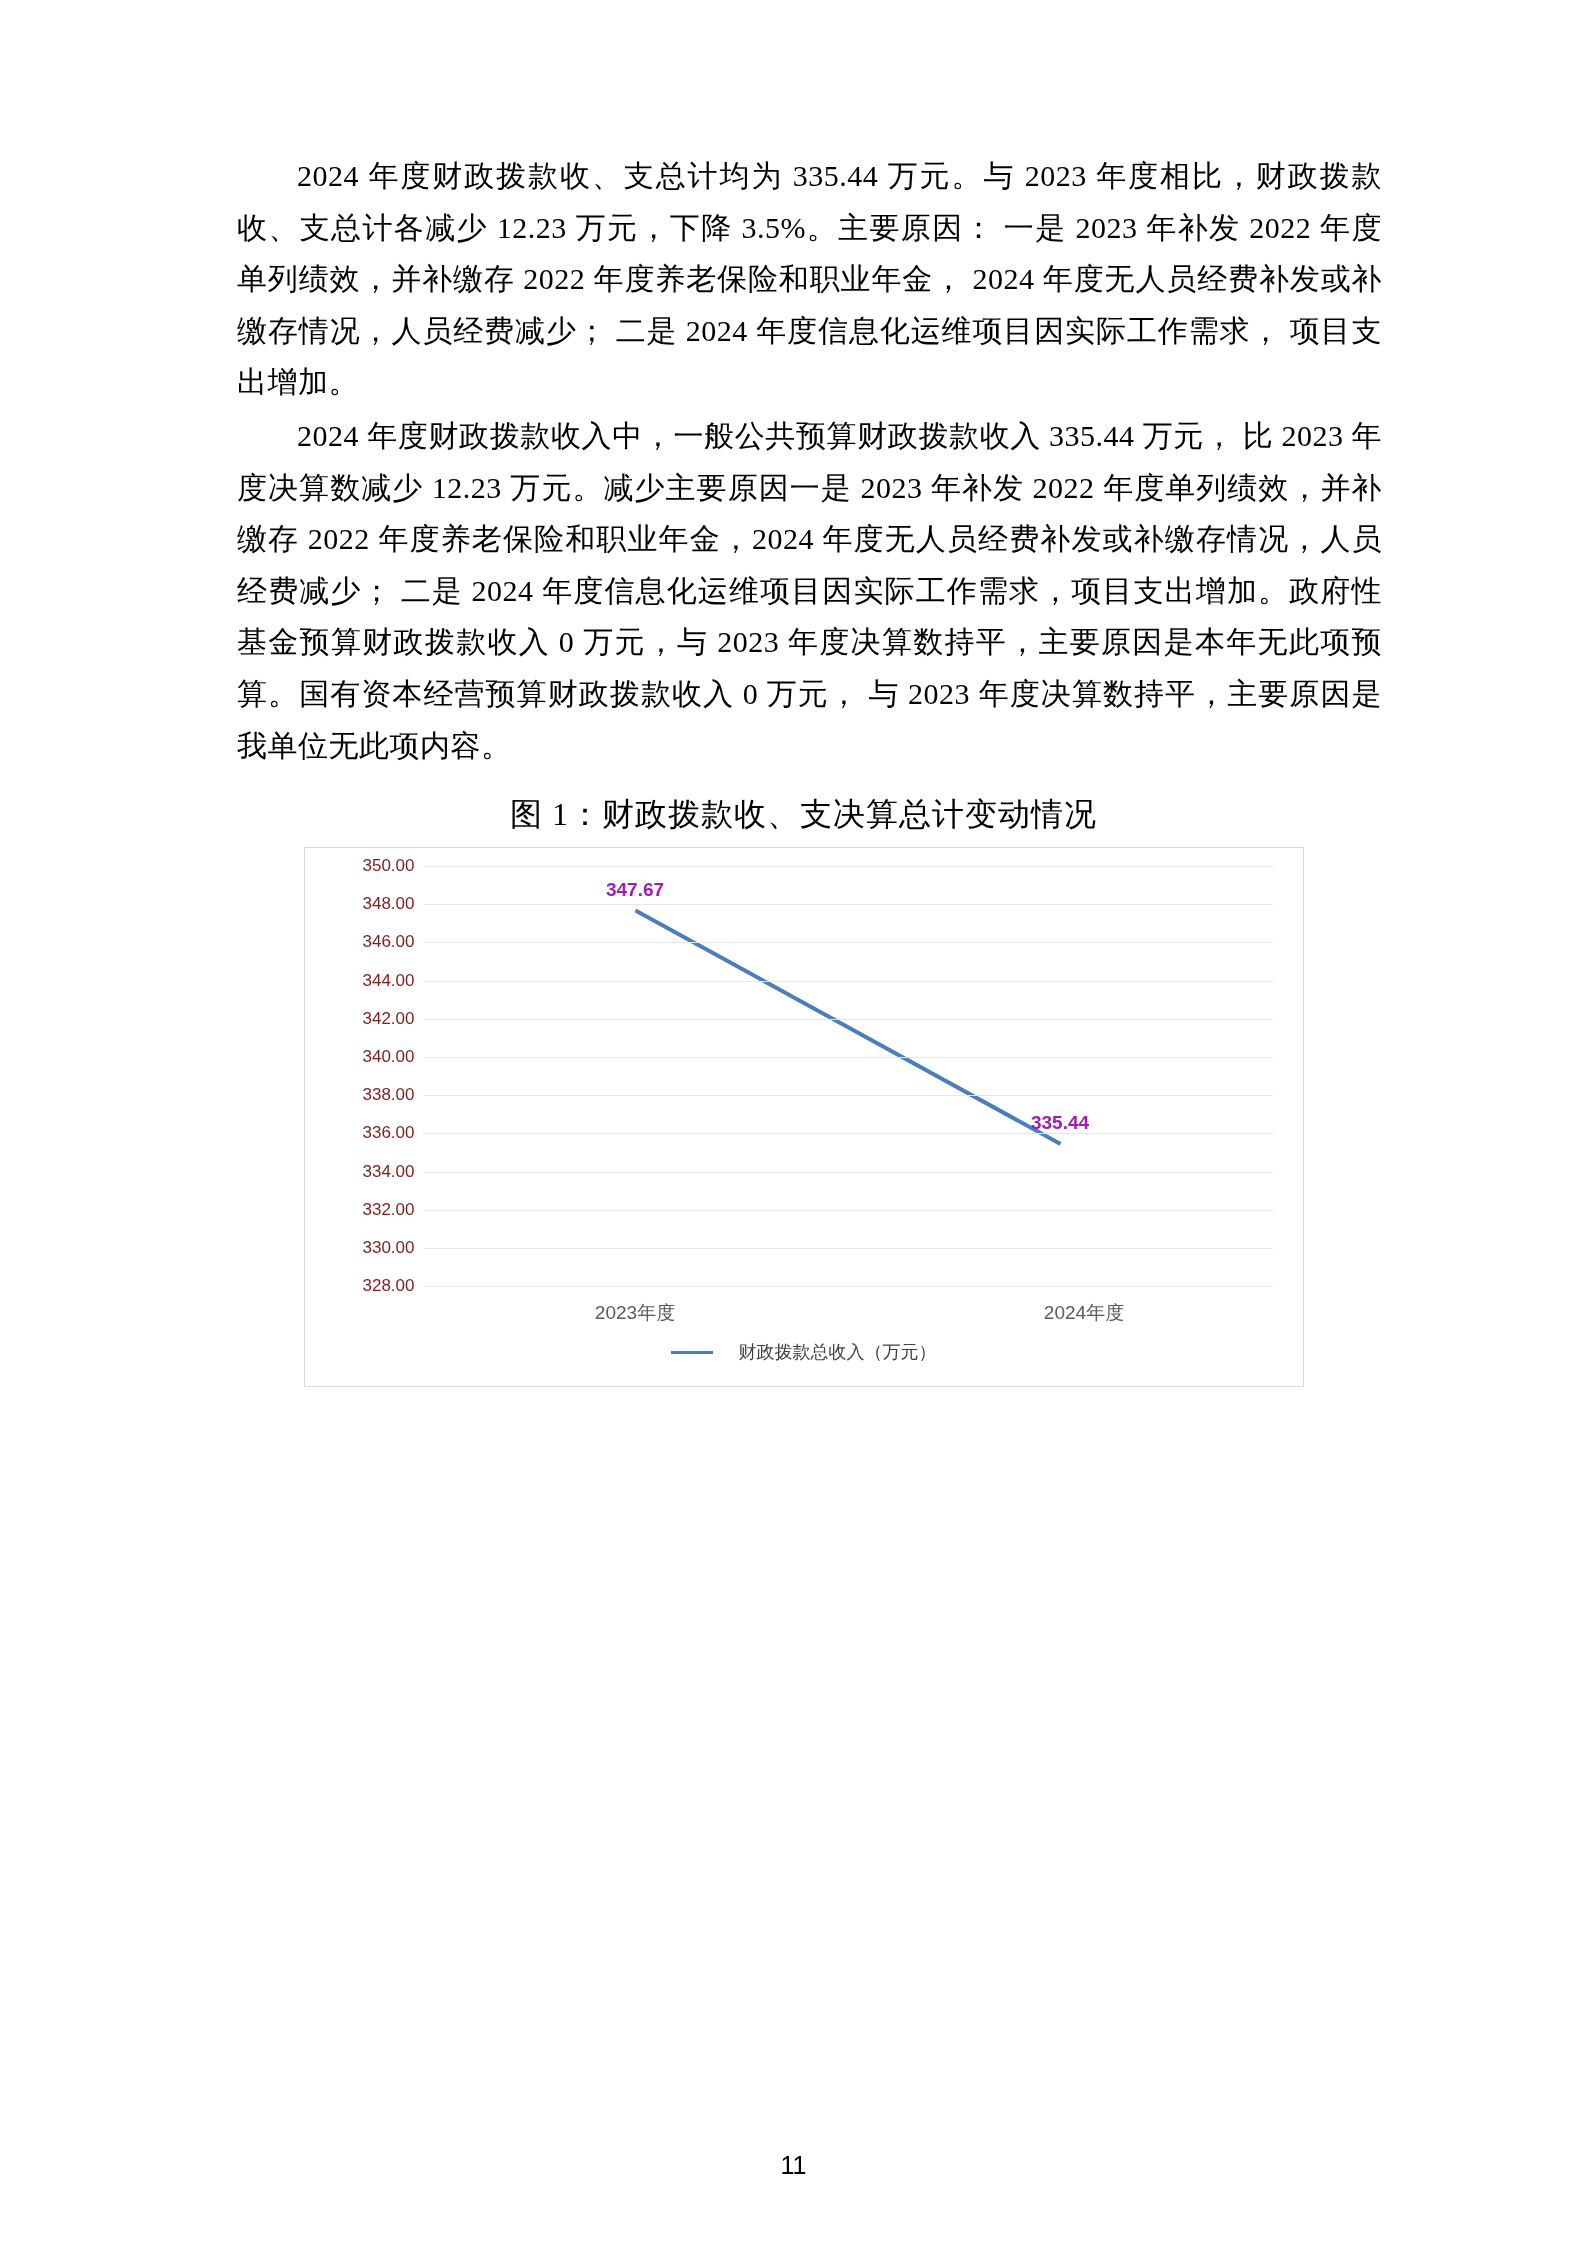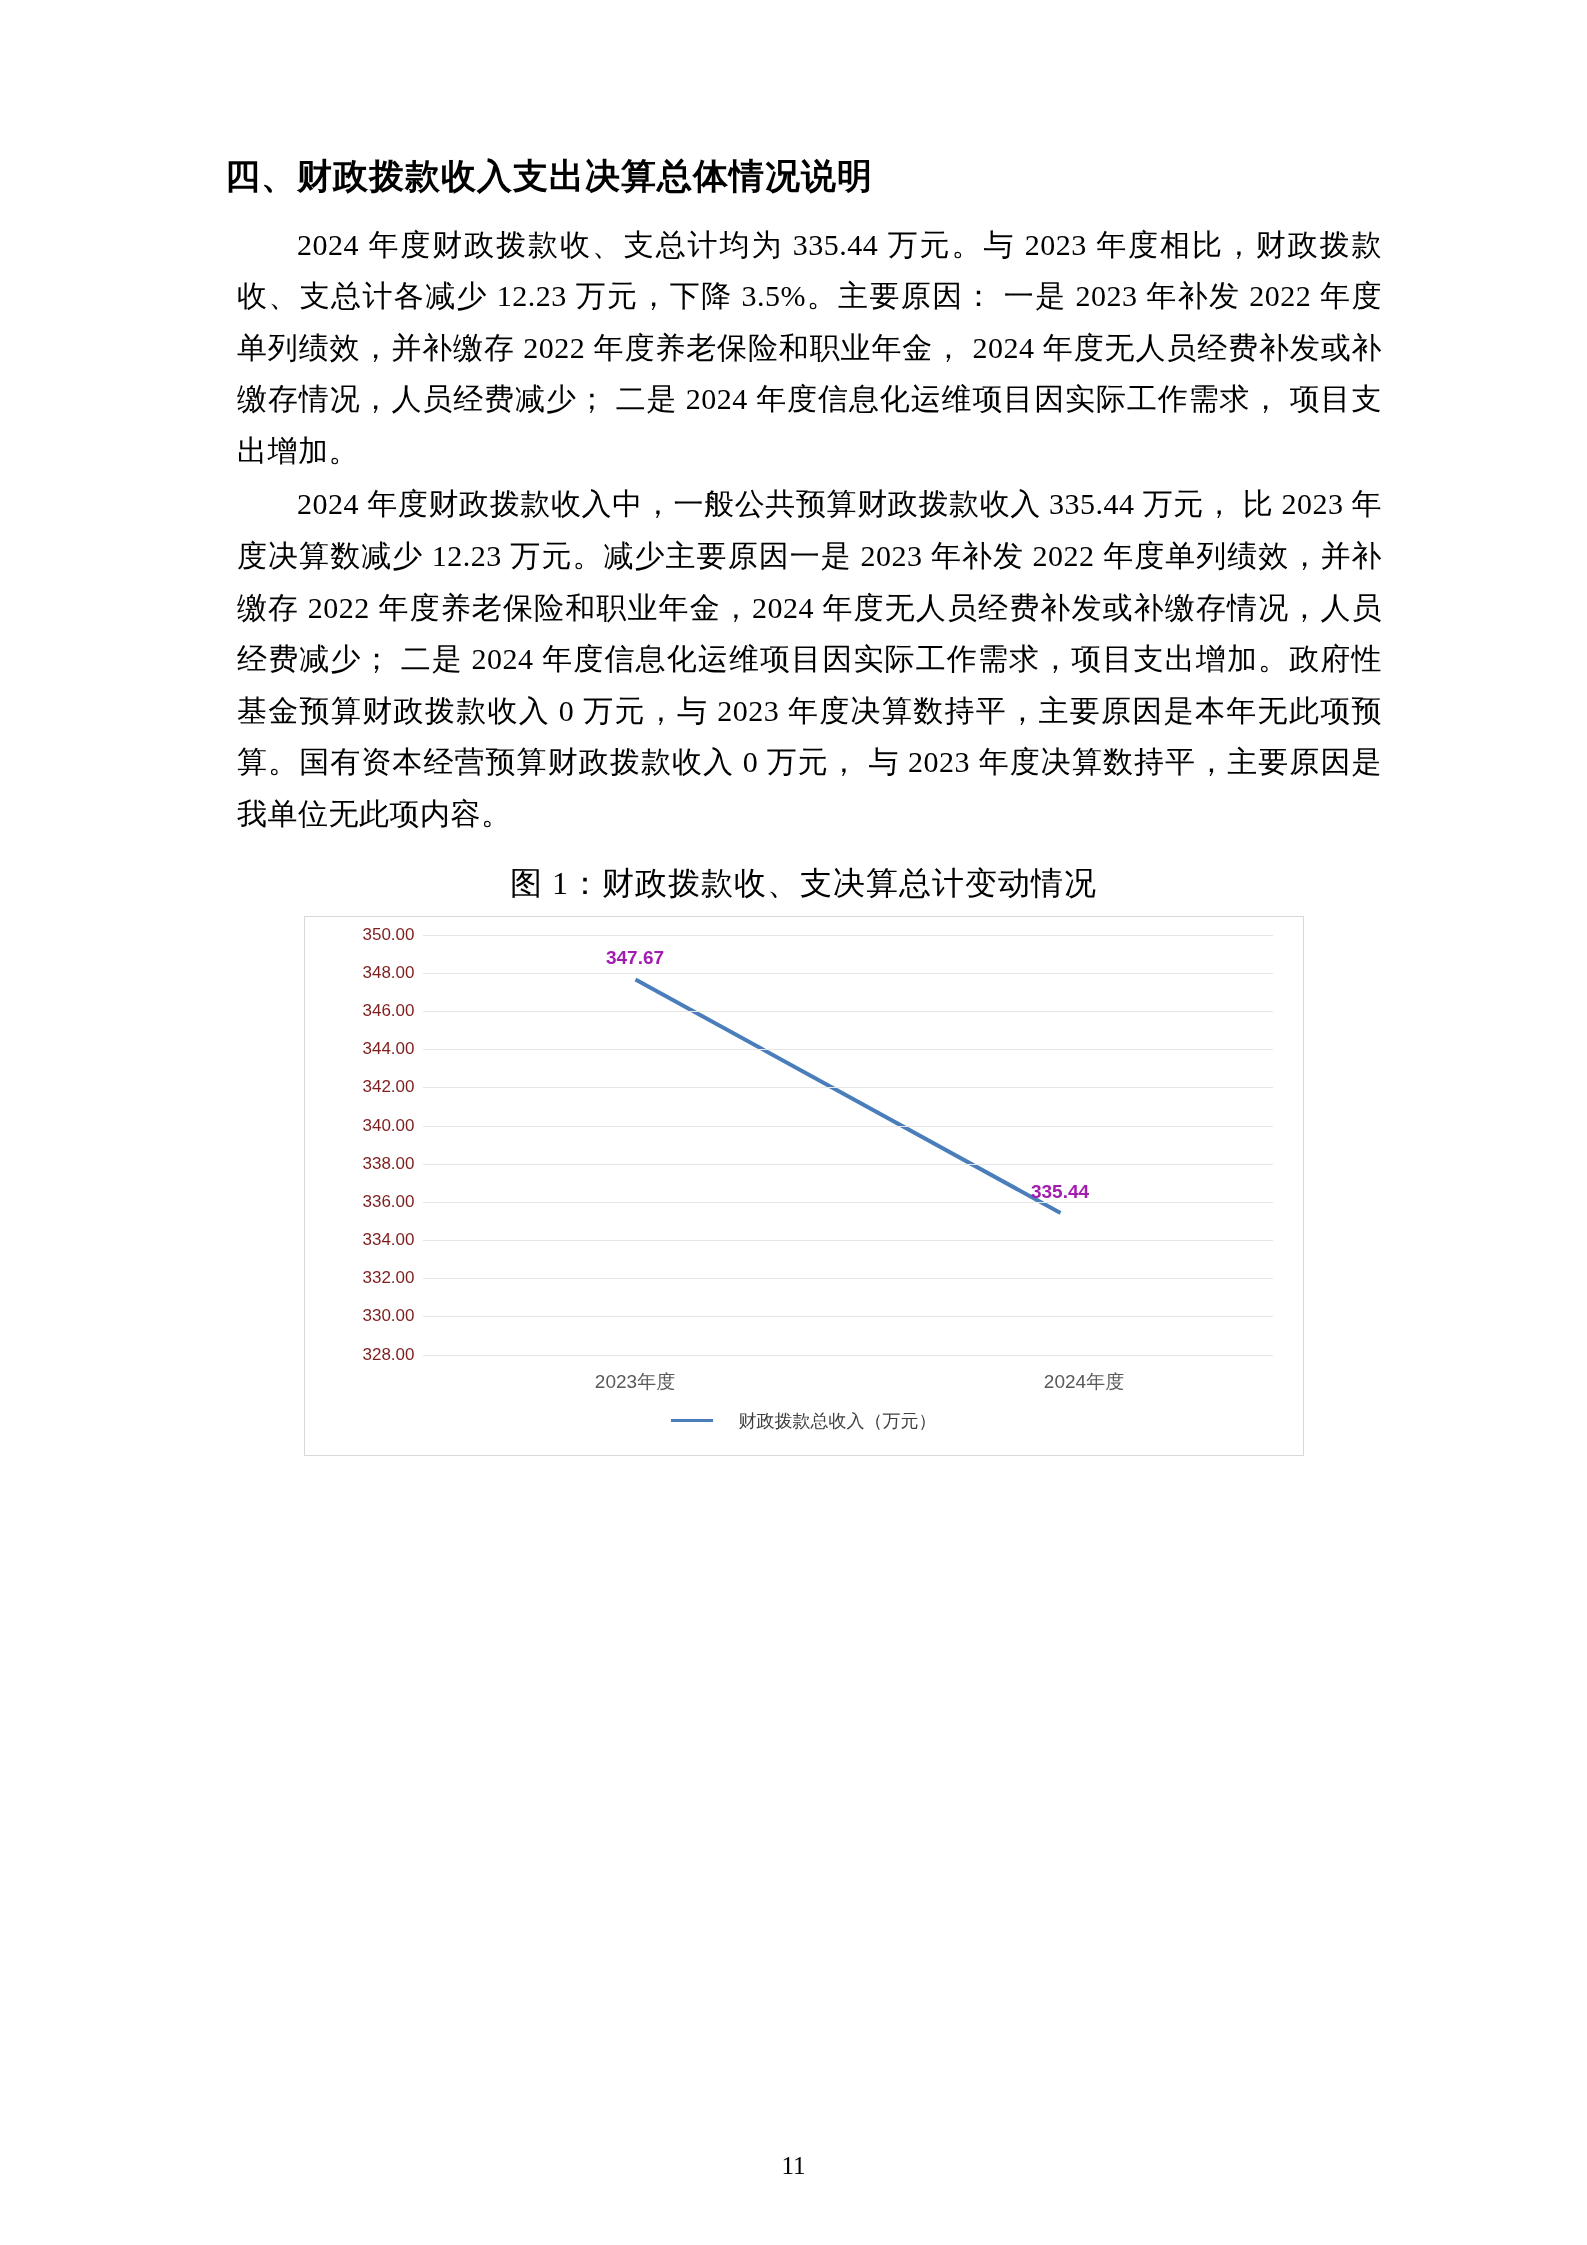--- a/index.html
+++ b/index.html
@@ -134,30 +134,29 @@
     font-size: 18px;
     color: #404040;
   }
   .page-number {
     position: absolute;
     left: 0;
     right: 0;
     bottom: 65px;
     text-align: center;
     font-size: 25px;
-    font-family: Liberation Serif, serif;
+    font-family: Liberation Sans, sans-serif;
     color: #000;
   }
 </style>
 </head>
 <body>
 
 <div class="page">
 
-  <h1 class="section-title">四、财政拨款收入支出决算总体情况说明</h1>
 
   <p class="para">2024 年度财政拨款收、支总计均为 335.44 万元。与 2023 年度相比，财政拨款收、支总计各减少 12.23 万元，下降 3.5%。主要原因： 一是 2023 年补发 2022 年度单列绩效，并补缴存 2022 年度养老保险和职业年金， 2024 年度无人员经费补发或补缴存情况，人员经费减少； 二是 2024 年度信息化运维项目因实际工作需求， 项目支出增加。</p>
   <p class="para">2024 年度财政拨款收入中，一般公共预算财政拨款收入 335.44 万元， 比 2023 年度决算数减少 12.23 万元。减少主要原因一是 2023 年补发 2022 年度单列绩效，并补缴存 2022 年度养老保险和职业年金，2024 年度无人员经费补发或补缴存情况，人员经费减少； 二是 2024 年度信息化运维项目因实际工作需求，项目支出增加。政府性基金预算财政拨款收入 0 万元，与 2023 年度决算数持平，主要原因是本年无此项预算。国有资本经营预算财政拨款收入 0 万元， 与 2023 年度决算数持平，主要原因是我单位无此项内容。</p>
 
   <div class="fig-caption">图 1：财政拨款收、支决算总计变动情况</div>
 
   <div class="chart-box">
     <div class="chart-inner">
       <div class="y-axis-labels" id="y-axis-labels">
           <div class="y-tick" style="top: 0px;">350.00</div>

